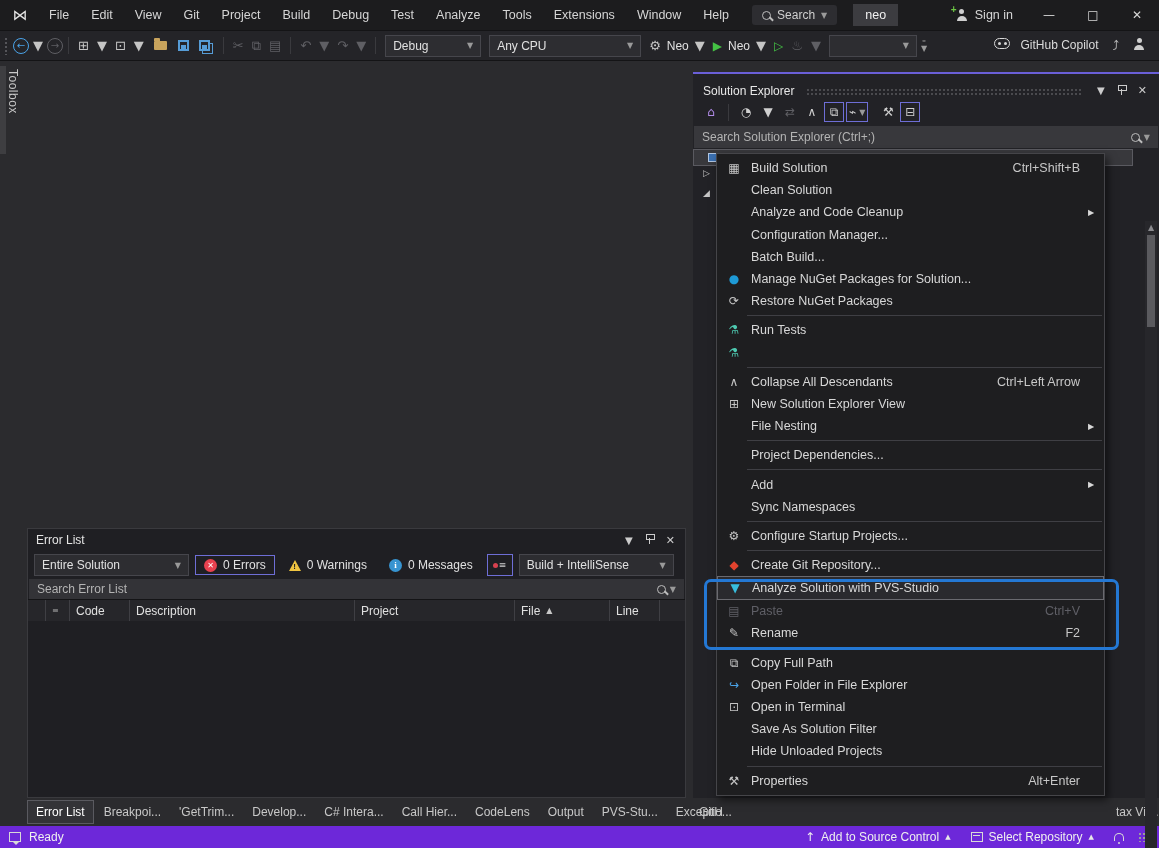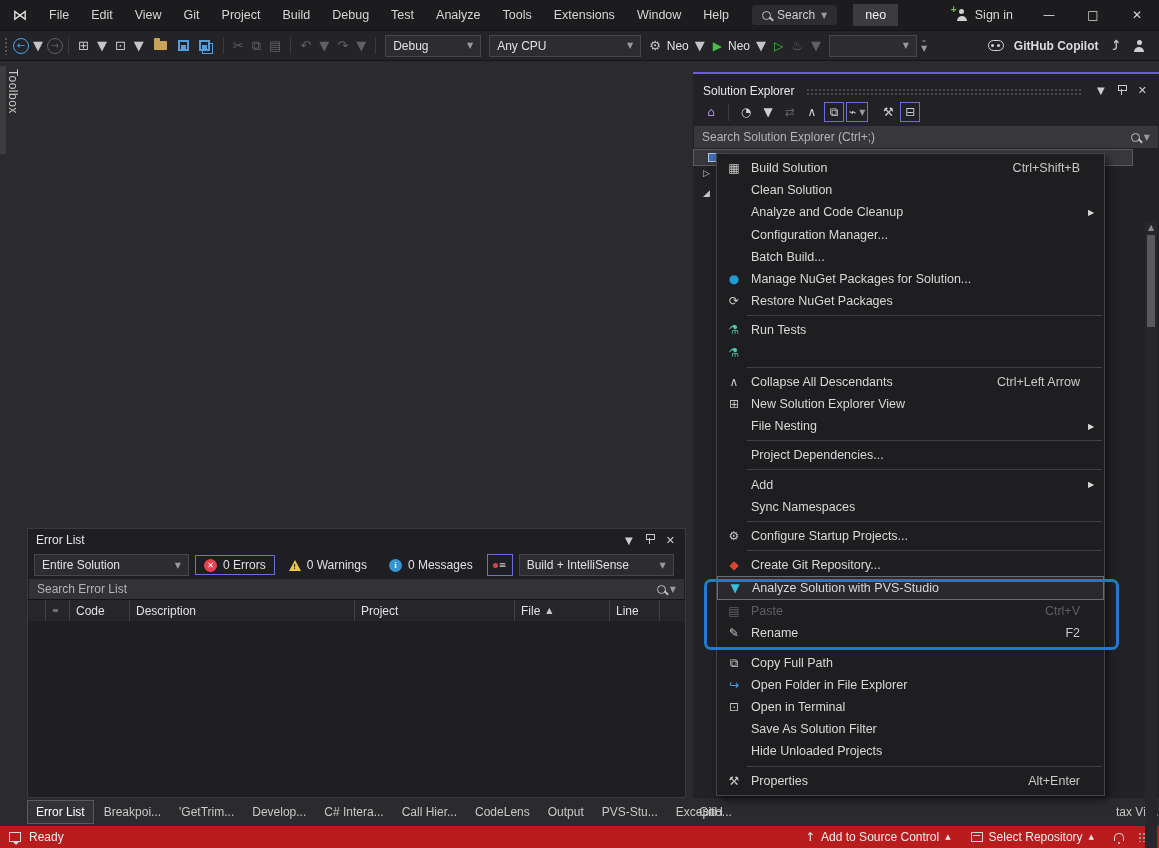--- a/index.html
+++ b/index.html
@@ -35,21 +35,21 @@
   .circ { display:inline-block; width:16px; height:16px; line-height:14px; text-align:center;
     border:1.5px solid #4aa3e8; border-radius:50%; font-size:10px; color:#4aa3e8; }
   .circ.dis { border-color:#5f5f64; color:#5f5f64; }
   .combo { display:flex; align-items:center; justify-content:space-between; height:22px;
     background:#2d2d31; border:1px solid #46464c; padding:0 7px; margin:0 4px; color:#e0e0e0; }
   .icon-save { display:inline-block; width:11px; height:11px; border:2px solid #569cd6; position:relative; margin:0 5px;}
   .icon-save::after{ content:''; position:absolute; left:1px; bottom:0; width:5px; height:4px; background:#569cd6;}
   .icon-saveall { box-shadow:3px 3px 0 -1px #242428, 3px 3px 0 0 #569cd6; margin-right:8px;}
   .icon-folder { display:inline-block; width:13px; height:9px; background:#c8a35c; position:relative; margin:0 6px; border-radius:1px;}
   .icon-folder::before{ content:''; position:absolute; top:-3px; left:0; width:6px; height:3px; background:#c8a35c; border-radius:1px 1px 0 0;}
-  #copilot-area { margin-left:auto; display:flex; align-items:center; gap:10px; padding-right:14px; color:#dcdcdc;font-weight:bold;}
+  #copilot-area { margin-left:auto; display:flex; gap:10px; padding-right:14px; color:#dcdcdc;}
   .icon-copilot { display:inline-block; width:16px; height:11px; border:1.5px solid #d8d8d8; border-radius:6px; position:relative;}
   .icon-copilot::before,.icon-copilot::after{ content:''; position:absolute; top:2.5px; width:3px; height:3px; border-radius:50%; background:#d8d8d8;}
   .icon-copilot::before{ left:2.5px;} .icon-copilot::after{ right:2.5px;}
   .icon-person { display:inline-block; width:12px; height:12px; position:relative;}
   .icon-person::before{ content:''; position:absolute; top:0; left:3.5px; width:5px; height:5px; border-radius:50%; background:#cfcfcf;}
   .icon-person::after{ content:''; position:absolute; bottom:0; left:1px; width:10px; height:5px; border-radius:5px 5px 0 0; background:#cfcfcf;}
   .plus-green { position:absolute; top:-5px; left:-5px; color:#6cc644; font-size:10px; font-weight:bold;}
   .icon-mag { display:inline-block; width:9px; height:9px; border:1.5px solid #bdbdbd; border-radius:50%; position:relative;}
   .icon-mag::after{ content:''; position:absolute; width:5px; height:1.5px; background:#bdbdbd; transform:rotate(45deg); right:-4px; bottom:-1px;}
 
@@ -129,21 +129,21 @@
   
   #bottom-tabs { position:absolute; left:27px; top:798px; width:1132px; height:28px;
     display:flex; align-items:center; gap:2px; color:#c8c8c8; z-index:5;}
   .btab { padding:4px 8px; white-space:nowrap; font-size:12px;}
   .btab.active { border:1px solid #5a5a60; background:#333337; color:#ffffff;}
   .btab.abs1 { position:absolute; left:664px; }
   .btab.abs2 { position:absolute; left:1081px; }
 
   
   #statusbar { position:absolute; left:0; top:826px; width:1159px; height:22px;
-    background:#b91c1c; display:flex; align-items:center; color:#efefef; font-size:12px;}
+    background:#6d28d9; display:flex; align-items:center; color:#efefef; font-size:12px;}
   .sb-task { display:inline-block; width:12px; height:10px; border:1.5px solid #d8d8d8; position:relative; margin:0 8px 0 9px;}
   .sb-task::after{ content:''; position:absolute; left:3px; bottom:-4px; border-left:3px solid transparent;
     border-right:3px solid transparent; border-top:3px solid #d8d8d8;}
   #sb-right { margin-left:auto; display:flex; align-items:center; gap:8px; padding-right:8px;}
   .sb-item { display:flex; align-items:center; gap:6px; padding:0 6px;}
   .caret-up { font-size:7px; color:#e8e8e8;}
   .icon-repo { display:inline-block; width:12px; height:10px; border:1.5px solid #d8d8d8; position:relative;}
   .icon-repo::after{ content:''; position:absolute; top:1.5px; left:1.5px; right:1.5px; height:1.5px; background:#d8d8d8;}
   .icon-bell { display:inline-block; width:10px; height:8px; border:1.5px solid #d8d8d8; border-bottom:none;
     border-radius:6px 6px 0 0; position:relative; margin:0 6px;}

